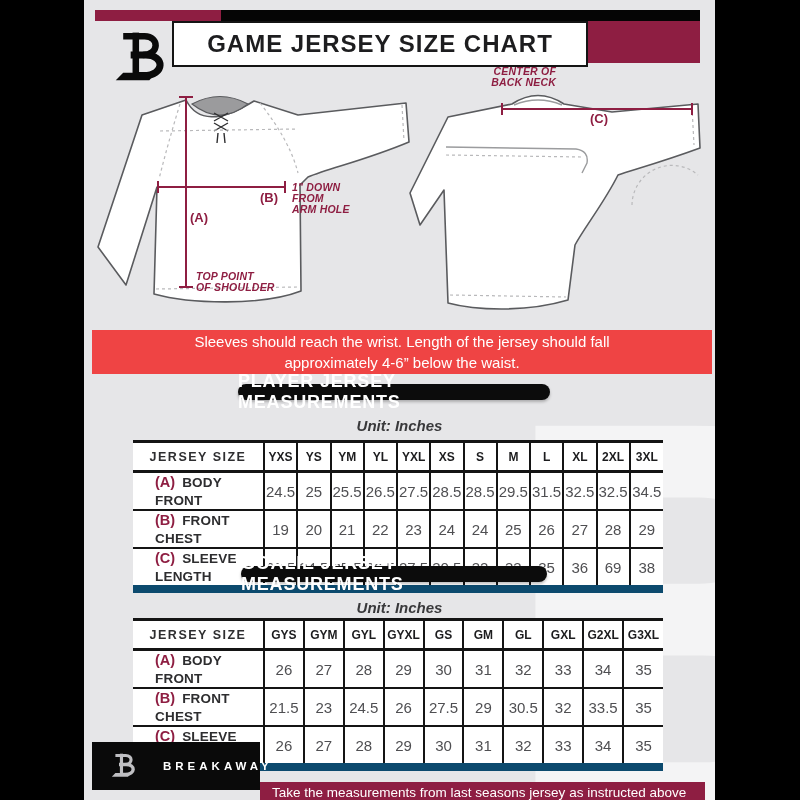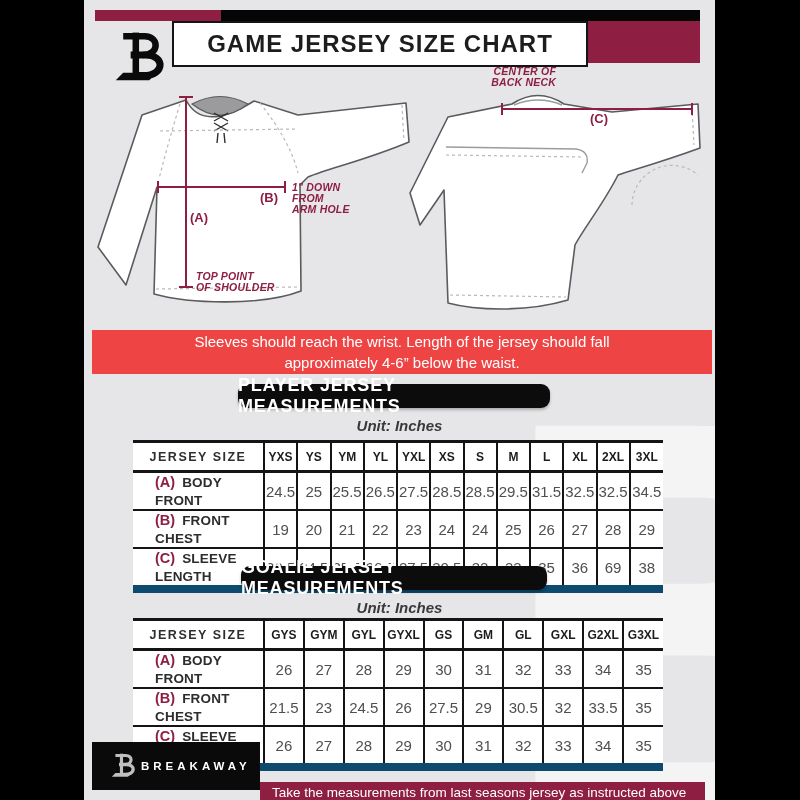--- a/index.html
+++ b/index.html
@@ -22,21 +22,21 @@
   
   .diagram{position:absolute;left:0;top:63px;width:631px;height:268px;z-index:2;}
   .anno{position:absolute;color:#8e1e42;z-index:3;}
   .anno.key{font-size:13px;font-weight:800;}
   .anno.note{font-size:10.5px;line-height:11px;font-style:italic;font-weight:700;letter-spacing:.2px;}
   
   .notice{position:absolute;left:8px;top:330px;width:620px;height:44px;background:#ef4444;
           color:#fff;font-size:15px;line-height:21px;text-align:center;display:flex;
           align-items:center;justify-content:center;z-index:3;}
   
-  .pill{position:absolute;height:24px;background:#0c0c0c;border-radius:9px;color:#fff;
+  .pill{position:absolute;height:16px;background:#0c0c0c;border-radius:9px;color:#fff;
         display:flex;align-items:center;justify-content:center;font-size:18px;font-weight:800;
         letter-spacing:.8px;z-index:3;box-shadow:0 2px 3px rgba(0,0,0,.25);}
   .pill.player{left:154px;top:384px;width:312px;}
   .pill.goalie{left:157px;top:566px;width:306px;}
   .unit{position:absolute;left:0;width:631px;text-align:center;font-size:15px;font-style:italic;
         font-weight:700;color:#39393b;z-index:3;}
   .unit.player{top:417px;}
   .unit.goalie{top:599px;}
   
   table.size{position:absolute;left:49px;width:530px;border-collapse:collapse;table-layout:fixed;
@@ -51,21 +51,21 @@
   table.size th,table.size td{background:#fff;padding:0;}
   table.size th.corner{width:130px;font-size:12.5px;font-weight:600;letter-spacing:1.5px;
                        color:#2e2e30;text-align:center;}
   table.size th.sizecol{border-left:2px solid #141414;font-size:12px;font-weight:700;color:#1c1c1e;text-align:center;}
   table.size td{border-left:2px solid #141414;font-size:15px;color:#4f4f52;text-align:center;}
   table.size th.rowhead{text-align:left;padding-left:22px;font-weight:700;}
   table.size th.rowhead .key{color:#8e1e42;font-size:14.5px;font-weight:800;margin-right:7px;}
   table.size th.rowhead .lbl{color:#2d2d2f;font-size:13.5px;letter-spacing:.2px;}
   
   .foot-black{position:absolute;left:8px;top:742px;width:168px;height:48px;background:#0a0a0a;
-              display:flex;align-items:center;padding-left:18px;box-sizing:border-box;gap:4px;z-index:3;}
+              display:flex;align-items:center;padding-left:18px;box-sizing:border-box;gap:26px;z-index:3;}
   .foot-brand{color:#fff;font-size:11.5px;font-weight:700;letter-spacing:4px;}
   .foot-maroon{position:absolute;left:176px;top:742px;width:529px;height:48px;background:#8e1e42;
                box-sizing:border-box;padding:3px 0 0 12px;color:#fff;font-size:13.5px;
                line-height:15.4px;z-index:3;width:445px;margin-top:40px;}
 </style>
 </head>
 <body>
 
 <div class="page">
   <div class="sidebar left"></div>

